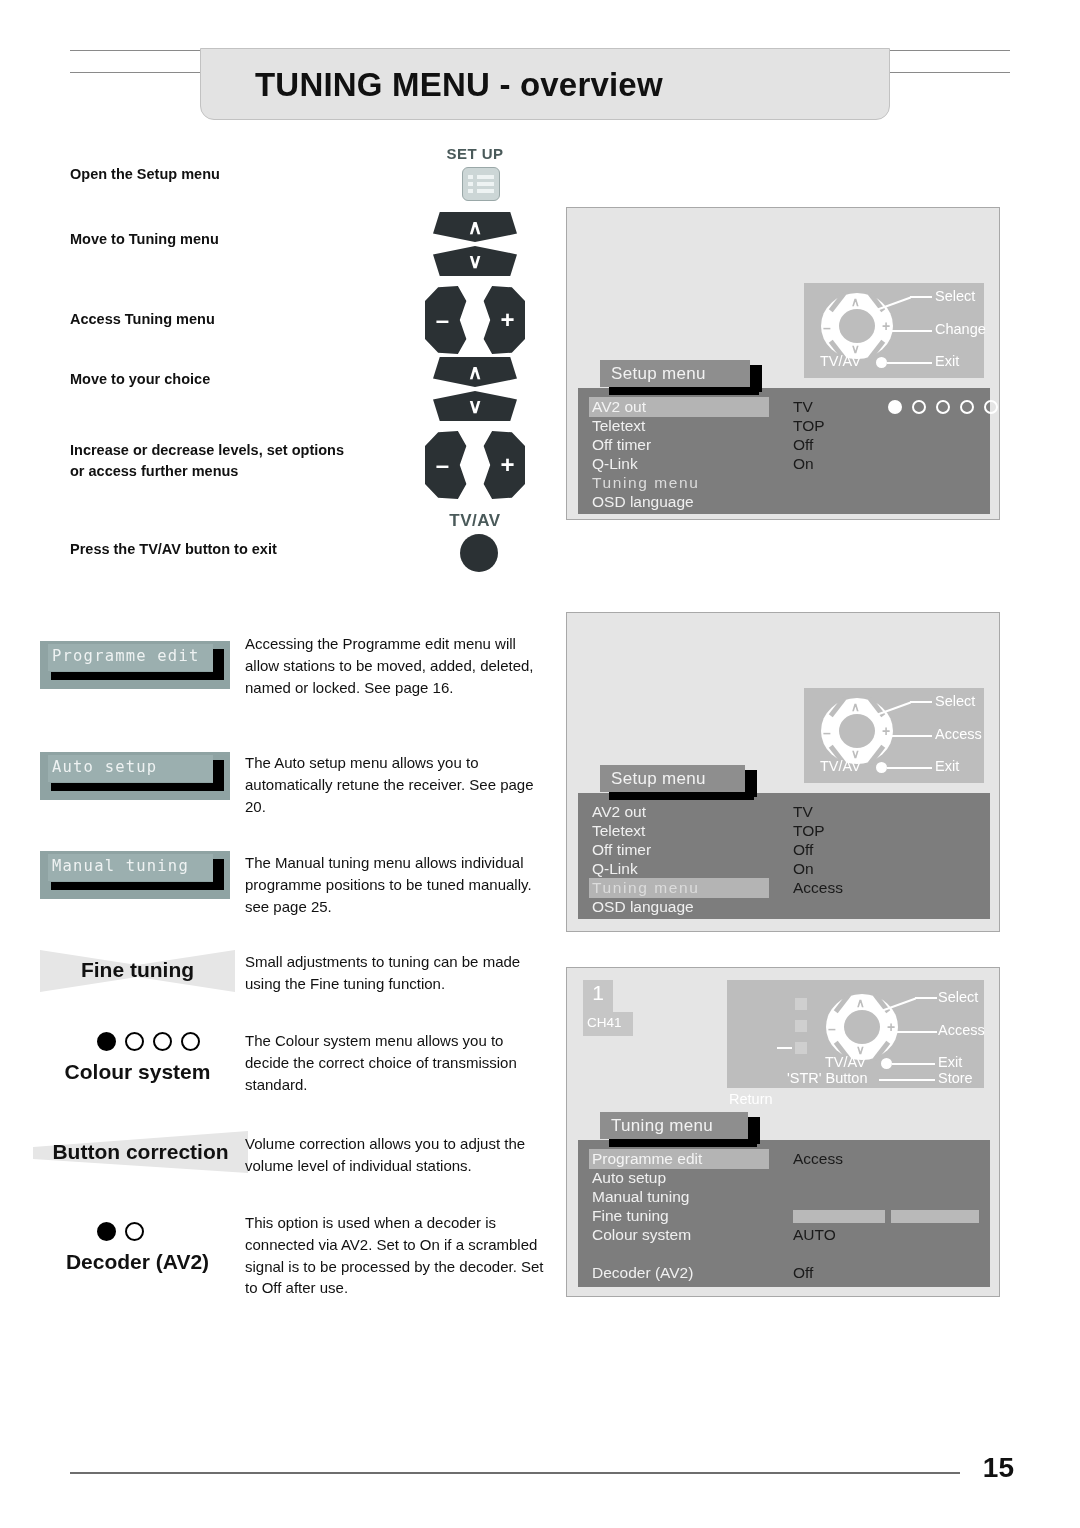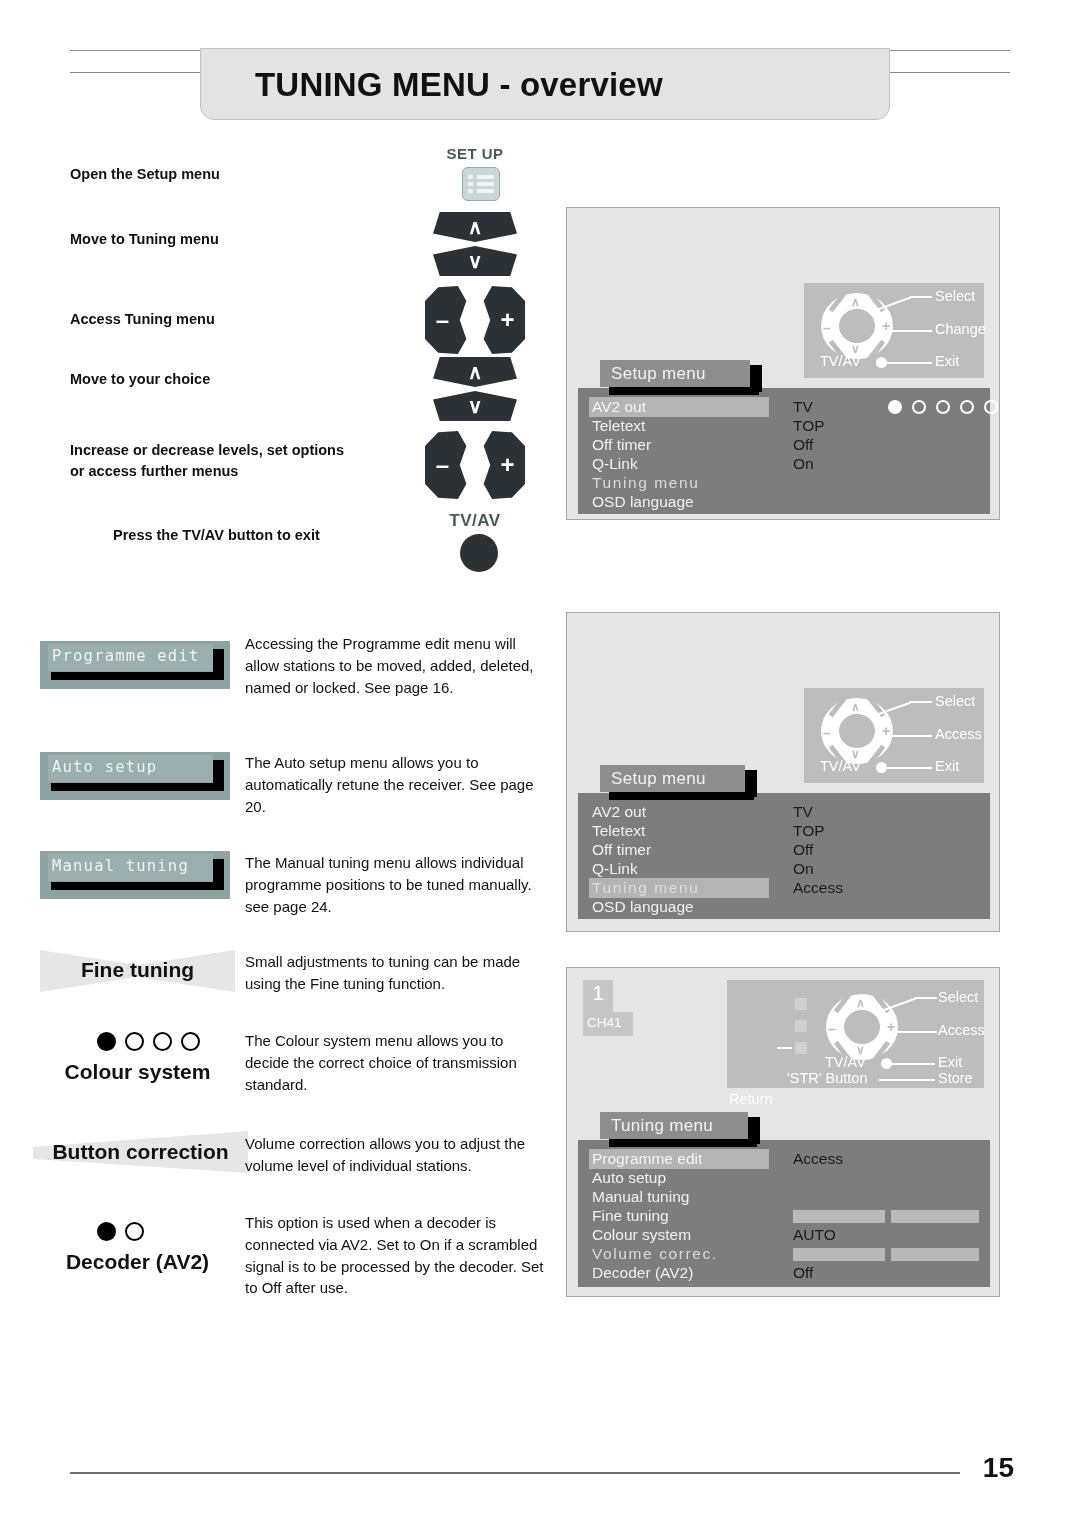--- a/index.html
+++ b/index.html
@@ -199,21 +199,21 @@
 <div class="hdr-rule r1"></div>
 <div class="hdr-rule r2"></div>
 <div class="title-plate"></div>
 <div class="title-text">TUNING MENU - overview</div>
 
 <div class="instr" style="top:164px;">Open the Setup menu</div>
 <div class="instr" style="top:229px;">Move to Tuning menu</div>
 <div class="instr" style="top:309px;">Access Tuning menu</div>
 <div class="instr" style="top:369px;">Move to your choice</div>
 <div class="instr" style="top:440px;width:280px;">Increase or decrease levels, set options or access further menus</div>
-<div class="instr" style="top:525px;margin-left:43px;">Press the TV/AV button to exit</div>
+<div class="instr" style="top:539px;">Press the TV/AV button to exit</div>
 
 <div class="remote">
 
   <div class="rm-label" style="top:0px;">SET UP</div>
   <div class="setup-key">
     <i class="d1"></i>
       <i class="d2"></i>
       <i class="d3"></i>
     <i class="l1"></i>
       <i class="l2"></i>
@@ -275,21 +275,21 @@
   <div class="txt">Auto setup</div>
 </div>
 <div class="desc" style="left:245px;top:752px;">The Auto setup menu allows you to automatically retune the receiver. See page 20.</div>
 
 <div class="gbox" style="left:40px;top:851px;">
   <div class="inner"></div>
   <div class="sh-r"></div>
     <div class="sh-b"></div>
   <div class="txt">Manual tuning</div>
 </div>
-<div class="desc" style="left:245px;top:852px;">The Manual tuning menu allows individual programme positions to be tuned manually. see page 24.</div>
+<div class="desc" style="left:245px;top:852px;">The Manual tuning menu allows individual programme positions to be tuned manually. see page 25.</div>
 
 <div class="bowtie bt" style="left:40px;top:948px;clip-path:polygon(0 0,100% 0,100% 100%,0 100%);
      -webkit-clip-path:polygon(0 0,100% 0,100% 100%,0 100%);
      background:linear-gradient(#e6e6e6,#e6e6e6);">
   <svg width="195" height="46" style="display:block" aria-hidden="true">
     <polygon points="0,0 195,0 195,46 0,46" fill="#ffffff"></polygon>
     <polygon points="0,0 195,0 195,46 0,46" fill="#ffffff"></polygon>
     <polygon points="0,2 97,17 195,2 195,44 97,29 0,44" fill="#e6e6e6"></polygon>
   </svg>
 </div>
@@ -511,25 +511,20 @@
     </div>
     <div class="osd-row" style="top:66px;">
       <div class="osd-lab">Fine tuning</div>
       <div class="osd-bar" style="left:215px;top:4px;width:92px;"></div>
       <div class="osd-bar" style="left:313px;top:4px;width:88px;"></div>
     </div>
     <div class="osd-row" style="top:85px;">
       <div class="osd-lab">Colour system</div>
       <div class="osd-val" style="left:215px;">AUTO</div>
     </div>
-    <div class="osd-row" style="top:104px;">
-      <div class="osd-lab dim">Volume correc.</div>
-      <div class="osd-bar" style="left:215px;top:4px;width:92px;"></div>
-      <div class="osd-bar" style="left:313px;top:4px;width:88px;"></div>
-    </div>
     <div class="osd-row" style="top:123px;">
       <div class="osd-lab">Decoder (AV2)</div>
       <div class="osd-val" style="left:215px;">Off</div>
     </div>
   </div>
 </div>
 
 <div class="ftr-rule"></div>
 <div class="pageno">15</div>
 

